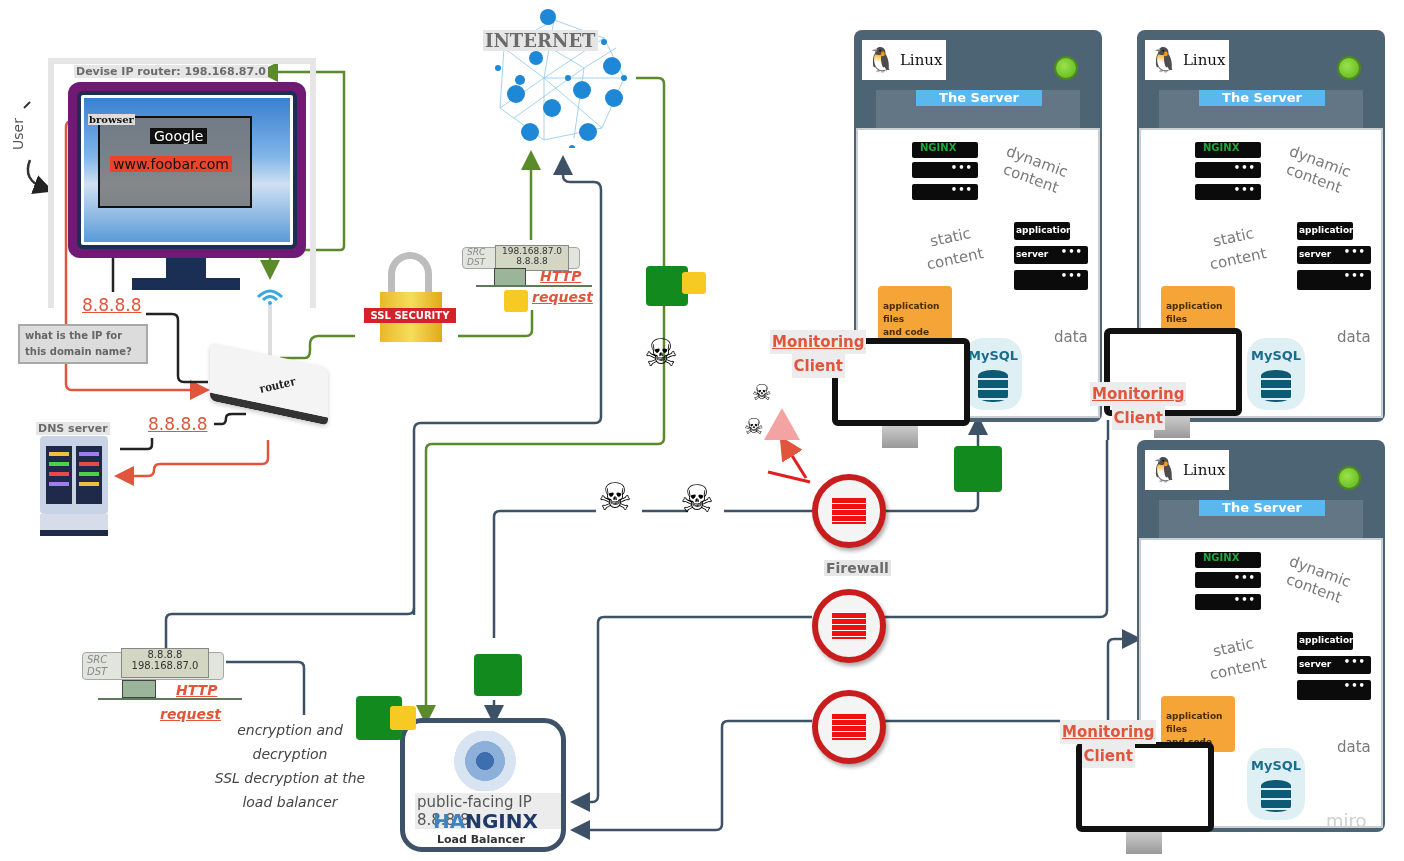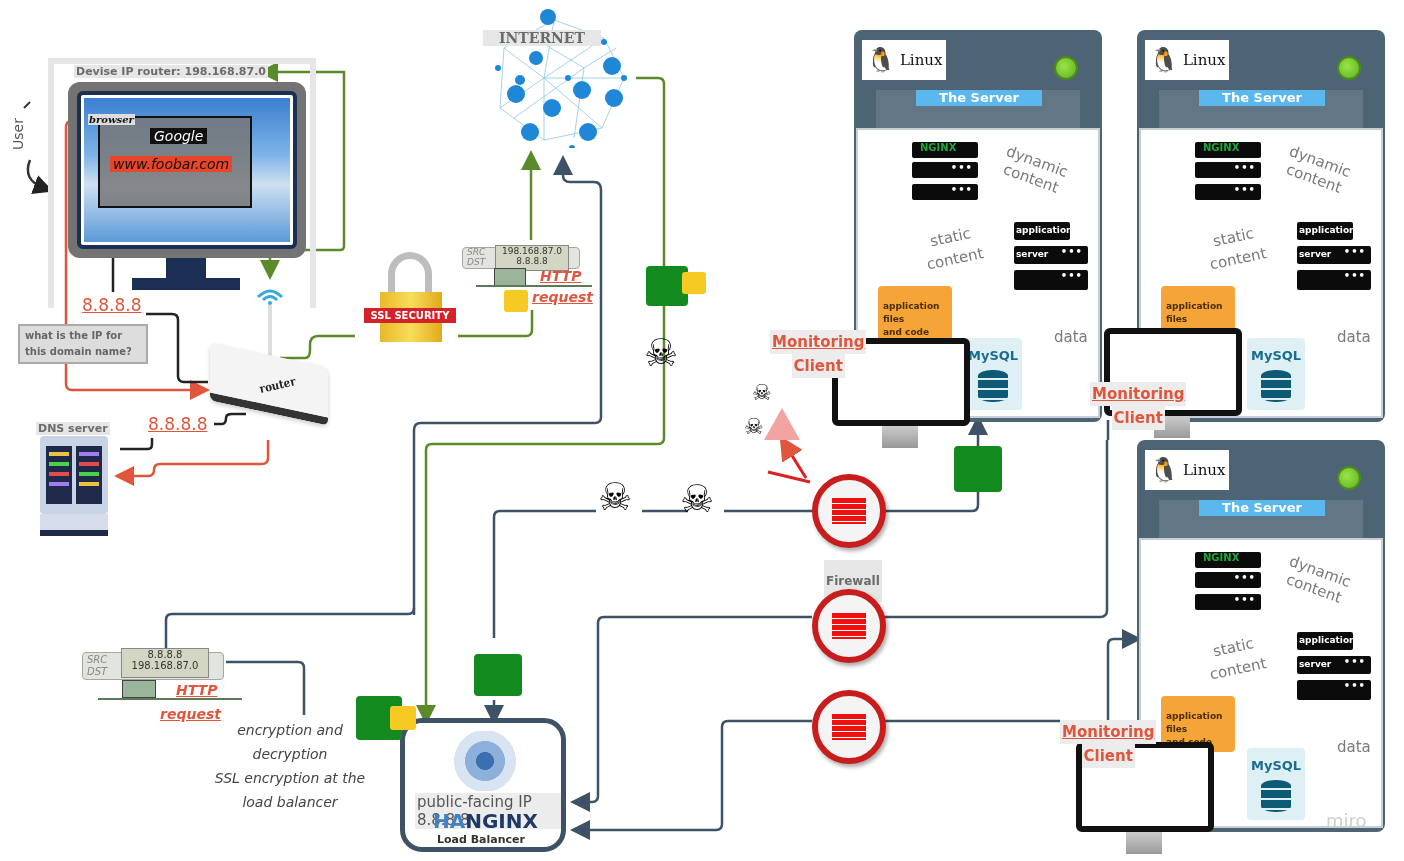--- a/index.html
+++ b/index.html
@@ -1,32 +1,32 @@
 <!DOCTYPE html>
 <html><head>
   <meta charset="utf-8">
   <style>
     * { box-sizing: border-box; margin: 0; padding: 0; }
     body { width: 1404px; height: 861px; background: #ffffff; position: relative; overflow: hidden; font-family: "DejaVu Sans", sans-serif; }
     .abs { position: absolute; }
     svg.wires { position: absolute; left: 0; top: 0; width: 1404px; height: 861px; }
     .lbl-gray { background: #e6e6e6; color: #6b6b6b; font-weight: bold; }
     .red-txt { color: #e0553b; text-decoration: underline; }
-    .monitor-frame { background: #737373; border-radius: 12px; font-style: italic; }
+    .monitor-frame { background: #701a75; border-radius: 12px; }
     .sky { background: linear-gradient(180deg, #3a7fd0 0%, #7fb4e8 40%, #cfe0f2 60%, #5a9ad8 100%); }
     .server-case { background: #4d6475; border-radius: 8px; }
     .server-panel { background: #ffffff; border: 2px solid #c8ced3; }
     .rack { background: #0b0b0b; border-radius: 2px; color: #fff; font-size: 10px; font-weight: bold; }
     .dots { position: absolute; right: 5px; top: 0px; font-size: 10px; color: #fff; letter-spacing: 1px; }
     .linux-badge { background: #fff; display: flex; align-items: center; gap: 4px; padding: 2px 4px; }
     .linux-text { font-family: "DejaVu Serif", serif; font-size: 15px; color: #111; }
     .server-title { background: #5bb8ef; color: #fff; font-weight: bold; font-size: 13px; text-align: center; }
     .green-dot { width: 24px; height: 24px; border-radius: 50%; background: radial-gradient(circle at 40% 40%, #9be24a, #58b21d); border: 2px solid #4c8a1c; }
     .folder { background: #f5a437; border-radius: 4px; color: #4a2d00; font-size: 9px; font-weight: bold; padding: 14px 5px 3px 5px; line-height: 13px; }
-    .mysql { background: #dff0f4; border-radius: 4px; }
+    .mysql { background: #dff0f4; border-radius: 19px; }
     .gray-italic { color: #7a7a7a; font-size: 15px; }
     .firewall { width: 74px; height: 74px; border-radius: 50%; border: 6px solid #c91c1c; background: #f4f4f4; box-shadow: 2px 3px 4px rgba(0,0,0,.35); }
     .brick { position: absolute; left: 14px; top: 18px; width: 34px; height: 26px; background: repeating-linear-gradient(180deg, #f01010 0 5px, #fff 5px 6px); }
     .envelope { background: #138a1e; border-radius: 4px; }
     .lock { background: #f7c923; border-radius: 3px; }
     .skull { font-size: 38px; line-height: 38px; color: #000; }
     .dash-mon { background: #fff; border: 6px solid #111; border-radius: 6px; }
   </style>
 </head>
 <body>
@@ -158,21 +158,21 @@
       <circle cx="36" cy="72" r="5"></circle>
         <circle cx="52" cy="50" r="7"></circle>
         <circle cx="120" cy="34" r="3"></circle>
         <circle cx="140" cy="70" r="3"></circle>
       <circle cx="14" cy="60" r="3"></circle>
         <circle cx="84" cy="70" r="3"></circle>
         <circle cx="88" cy="140" r="3"></circle>
     </g>
   </svg>
 </div>
-<div class="abs lbl-gray" style="left:483px;top:30px;font-size:14px;font-family:'DejaVu Serif',serif;padding:0 16px;">INTERNET</div>
+<div class="abs lbl-gray" style="left:483px;top:30px;font-size:18px;font-family:'DejaVu Serif',serif;padding:0 2px;">INTERNET</div>
 
 <div class="abs" style="left:366px;top:252px;width:90px;height:92px;">
   <div style="position:absolute;left:22px;top:0;width:44px;height:46px;border:7px solid #bdbdbd;border-bottom:none;border-radius:22px 22px 0 0;"></div>
   <div style="position:absolute;left:14px;top:40px;width:62px;height:50px;background:linear-gradient(90deg,#e8b82a,#f6dd5a,#e0aa1a);"></div>
 </div>
 <div class="abs" style="left:364px;top:308px;width:92px;background:#d3222a;color:#fff;font-weight:bold;font-size:10px;text-align:center;padding:2px 0;">SSL SECURITY</div>
 
 <div class="abs" style="left:462px;top:247px;width:118px;height:22px;background:#e2e4de;border:1px solid #a5a8a0;border-radius:4px;">
   <span style="position:absolute;left:4px;top:-1px;font-size:9px;font-style:italic;color:#888;">SRC</span>
   <span style="position:absolute;left:4px;top:9px;font-size:9px;font-style:italic;color:#888;">DST</span>
@@ -196,21 +196,21 @@
   </div>
 </div>
 <div class="abs" style="left:122px;top:680px;width:34px;height:18px;background:#9bb59b;border:1px solid #444;"></div>
 <div class="abs" style="left:98px;top:698px;width:144px;height:2px;background:#5a7a5a;"></div>
 <div class="abs red-txt" style="left:176px;top:682px;font-weight:bold;font-style:italic;font-size:14px;">HTTP</div>
 <div class="abs red-txt" style="left:160px;top:706px;font-weight:bold;font-style:italic;font-size:14px;">request</div>
 
 <div class="abs" style="left:200px;top:718px;width:180px;text-align:center;font-style:italic;color:#444;font-size:14px;line-height:24px;">
   <div>encryption and</div>
   <div>decryption</div>
-  <div>SSL encryption at the</div>
+  <div>SSL decryption at the</div>
   <div>load balancer</div>
 </div>
 
 <div class="abs" style="left:400px;top:718px;width:166px;height:134px;border:5px solid #3d5266;border-radius:22px;background:#fff;">
   <div style="position:absolute;left:48px;top:8px;width:64px;height:60px;background:radial-gradient(circle, #3d6fb0 0 20%, #8cb0da 21% 45%, #d8e4f2 46% 70%, transparent 71%);"></div>
   <div style="position:absolute;left:10px;top:70px;background:#ececec;font-size:15px;color:#555;padding:0 2px;">public-facing IP 8.8.8.8</div>
   <div style="position:absolute;left:28px;top:86px;font-size:20px;font-weight:bold;color:#1f3a66;">
     <span style="color:#3f82c5;margin-top:48px;">HA</span><span>NGINX</span>
   </div>
   <div style="position:absolute;left:32px;top:110px;font-size:11px;font-weight:bold;color:#333;">Load Balancer</div>
@@ -227,21 +227,21 @@
 <div class="abs" style="left:764px;top:408px;width:0;height:0;border-left:18px solid transparent;border-right:18px solid transparent;border-bottom:32px solid #f4a3a3;"></div>
 
 <div class="abs envelope" style="left:474px;top:654px;width:48px;height:42px;"></div>
 <div class="abs envelope" style="left:356px;top:696px;width:46px;height:44px;"></div>
 <div class="abs lock" style="left:390px;top:706px;width:26px;height:24px;"></div>
 <div class="abs envelope" style="left:954px;top:446px;width:48px;height:46px;"></div>
 
 <div class="abs firewall" style="left:812px;top:474px;">
     <div class="brick"></div>
   </div>
-<div class="abs lbl-gray" style="left:824px;top:560px;font-size:12px;padding:14px 2px;">Firewall</div>
+<div class="abs lbl-gray" style="left:824px;top:560px;font-size:14px;padding:0 2px;">Firewall</div>
 <div class="abs firewall" style="left:812px;top:589px;">
     <div class="brick"></div>
   </div>
 <div class="abs firewall" style="left:812px;top:690px;">
     <div class="brick"></div>
   </div>
 
 <div id="servers">
     <div class="abs server-case" style="left: 854px; top: 30px; width: 248px; height: 392px;">
       <div class="abs linux-badge" style="left:8px;top:10px;width:84px;height:40px;">

